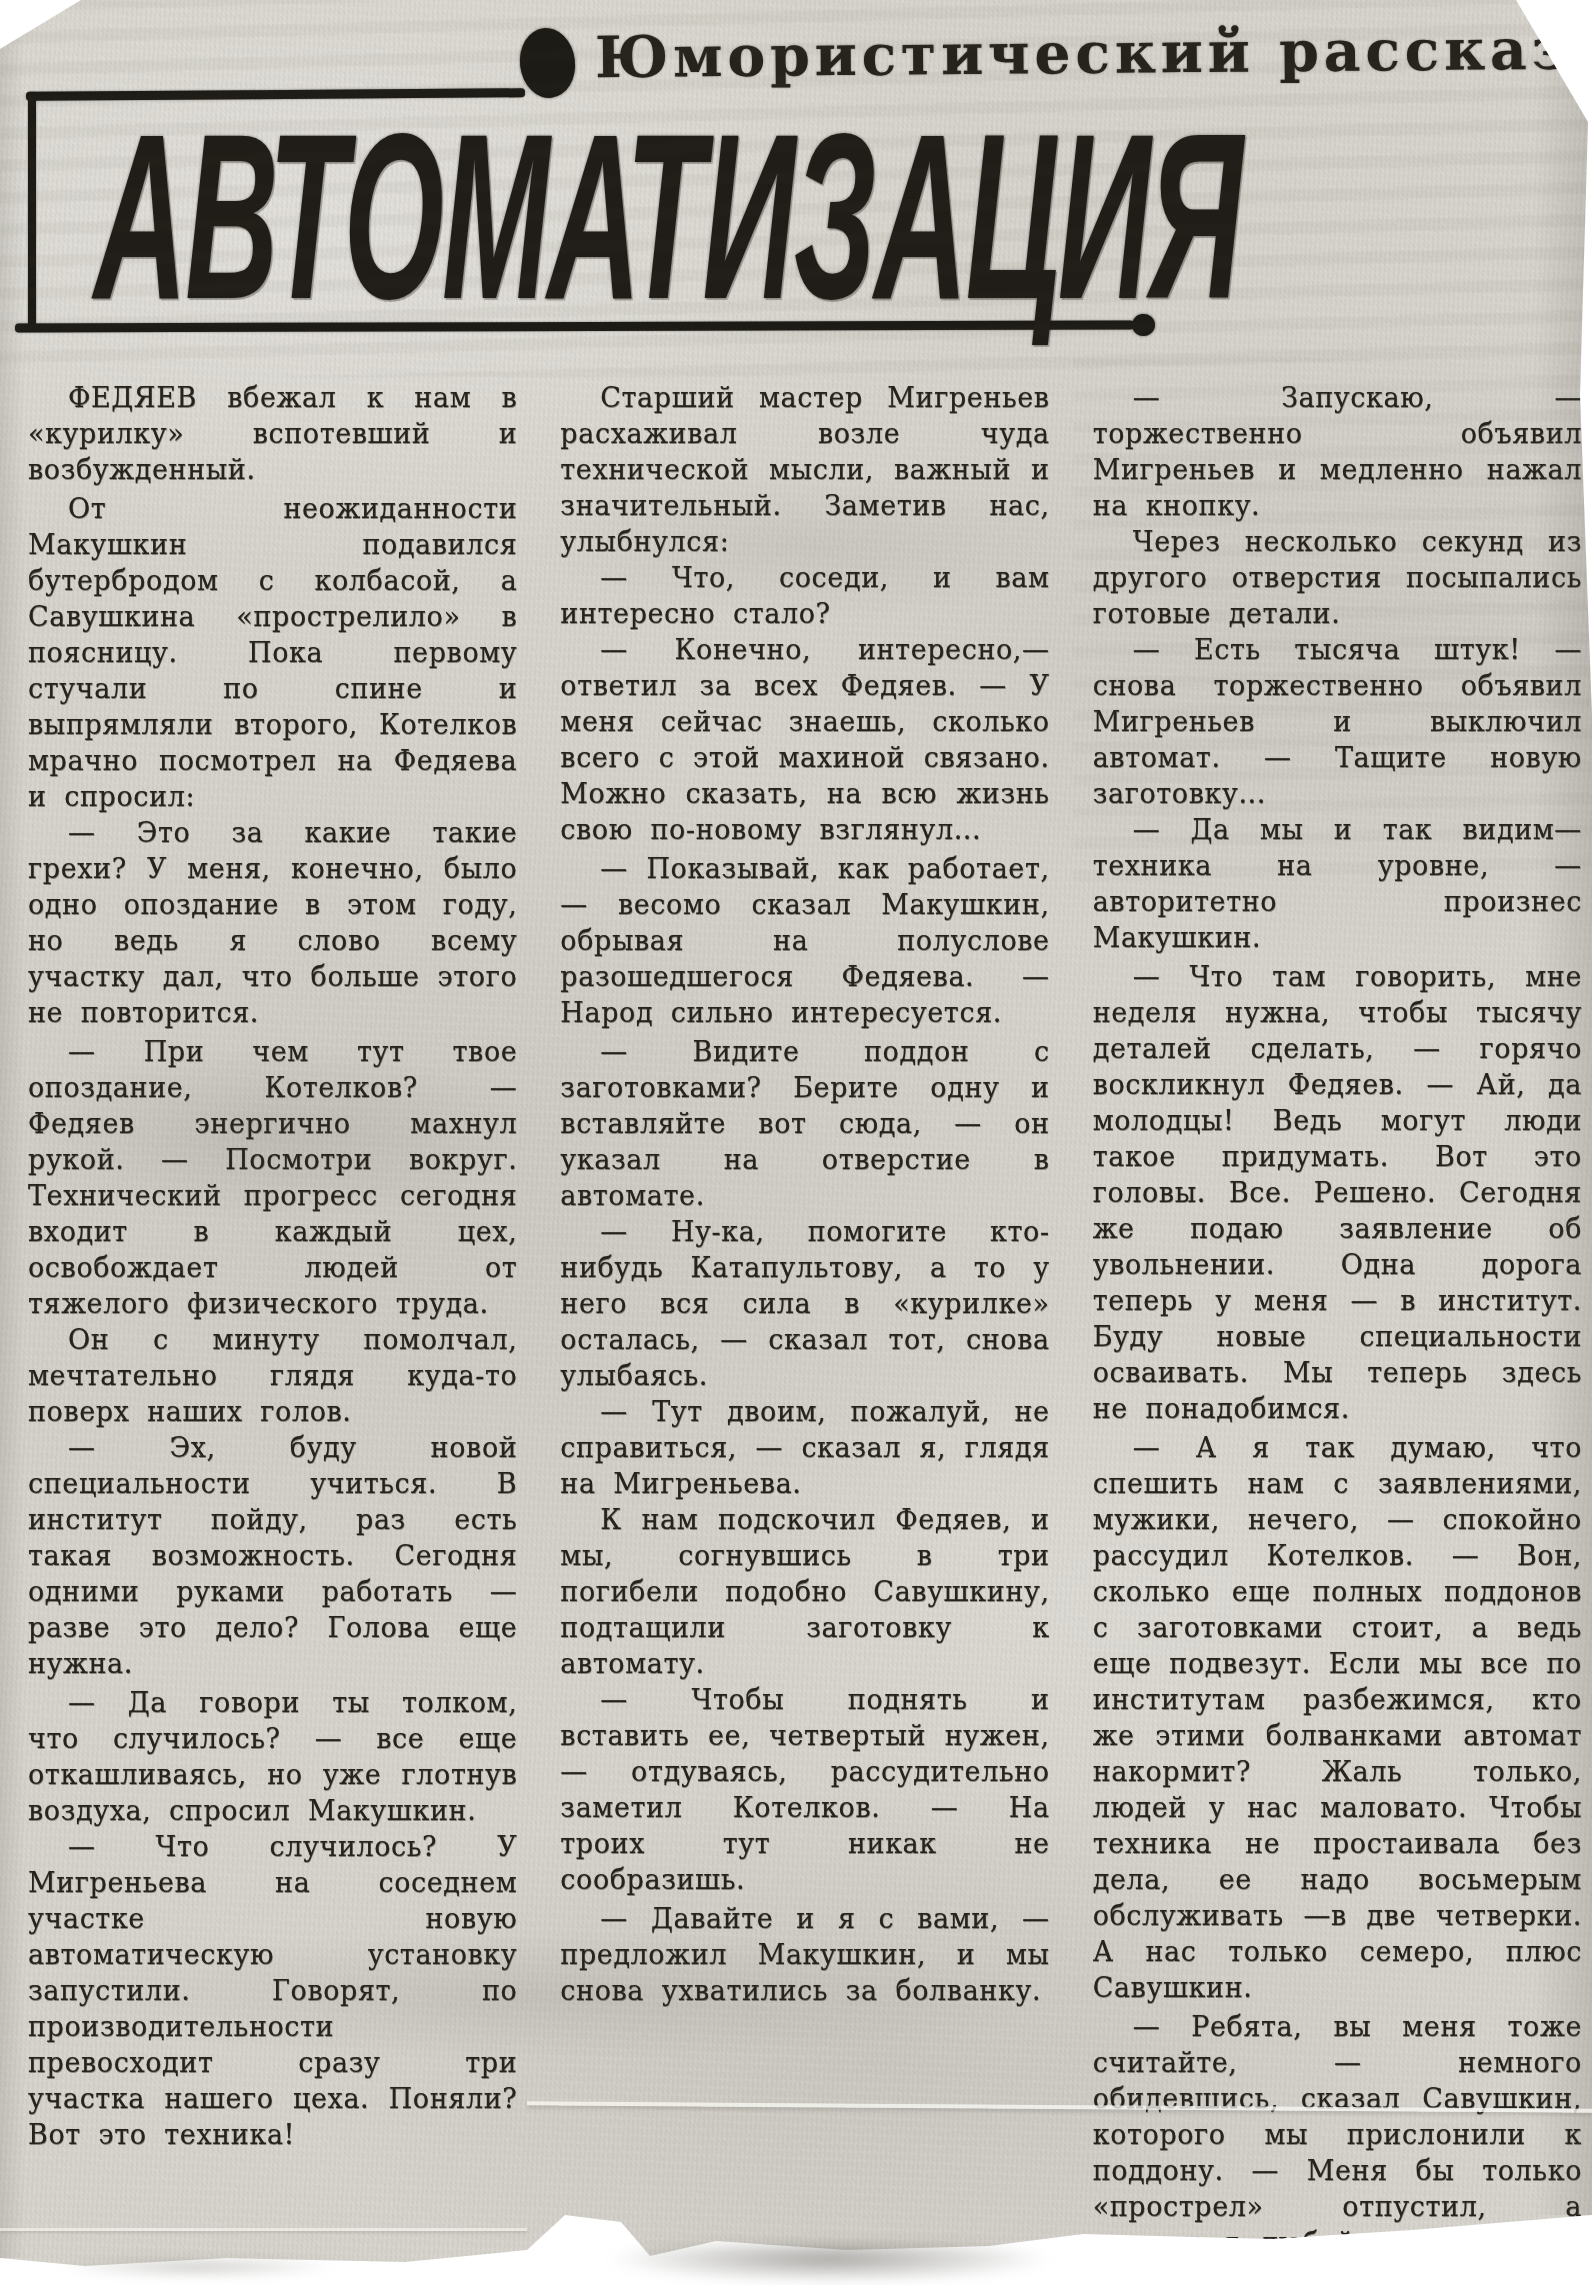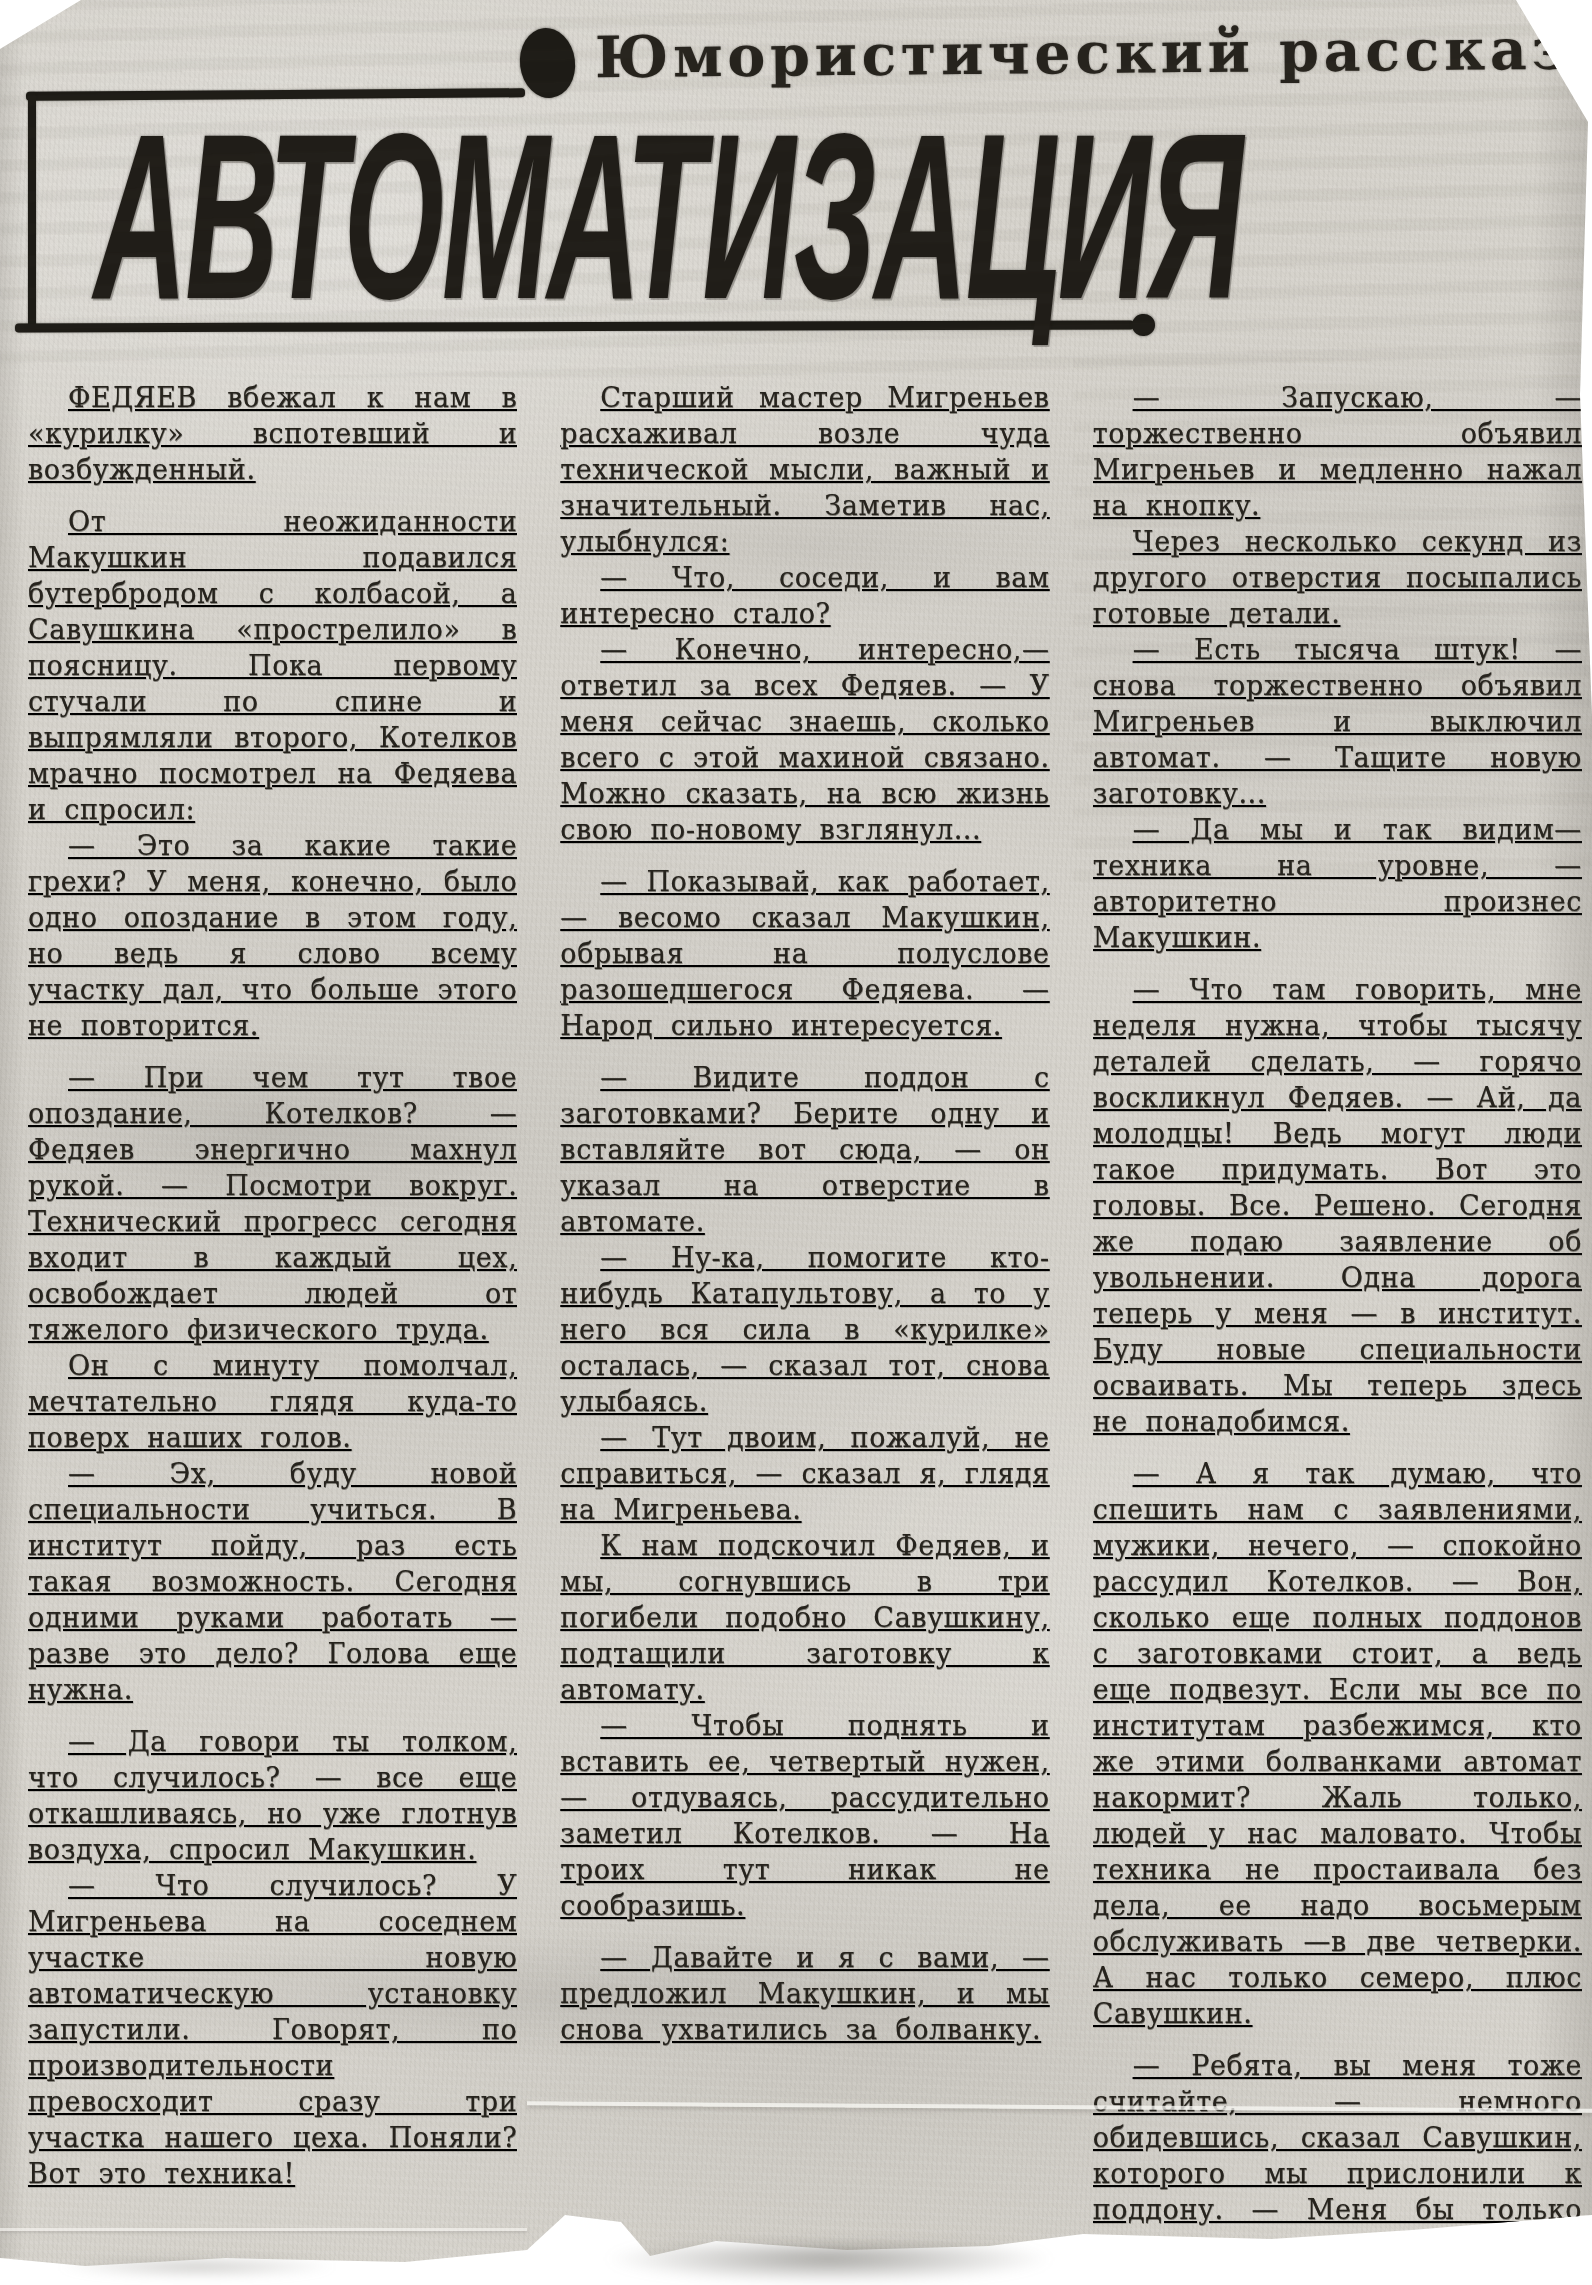--- a/index.html
+++ b/index.html
@@ -50,31 +50,31 @@
     position:absolute;left:94px;top:99px;height:235px;white-space:nowrap;
     font-family:"Liberation Sans","DejaVu Sans",sans-serif;
     font-weight:bold;font-style:italic;
     font-size:235px;line-height:235px;letter-spacing:-3.8px;
     color:#201d18;
     transform:scaleX(0.55);transform-origin:left top;
     text-shadow:0 0 3.8px rgba(32,29,24,.5), 2.8px 1.9px 0 rgba(32,29,24,.25);
   }
   .columns{
     position:absolute;left:28px;top:380px;width:1554px;height:1879px;
-    display:flex;gap:12px;text-decoration:underline;
+    display:flex;gap:12px;
   }
   .col{
     width:494px;height:100%;overflow:hidden;
     font-size:27px;line-height:36px;color:var(--ink,#26231d);
     text-shadow:0.4px 0.5px 0 rgba(40,37,31,.45), 0 0 0.9px rgba(40,37,31,.35);
     word-spacing:8.5px;letter-spacing:0.6px;
   }
   .col + .col{margin-left:31px;}
   .col p{margin:0;text-indent:40px;text-align:justify;}
-  .col p.spaced{margin-top:16px;}
+  .col p.spaced{margin-top:3px;}
   .crease{position:absolute;pointer-events:none;}
   .bottom-smudge{
     position:absolute;left:603px;top:2243px;width:452px;height:40px;
     background:radial-gradient(ellipse at 50% 40%, rgba(110,108,102,.6), transparent 70%);
     filter:blur(5.6px);
   }
   .bottom-smudge2{
     position:absolute;left:56px;top:2258px;width:282px;height:21px;
     background:radial-gradient(ellipse at 50% 40%, rgba(140,138,132,.4), transparent 70%);
     filter:blur(4.7px);

